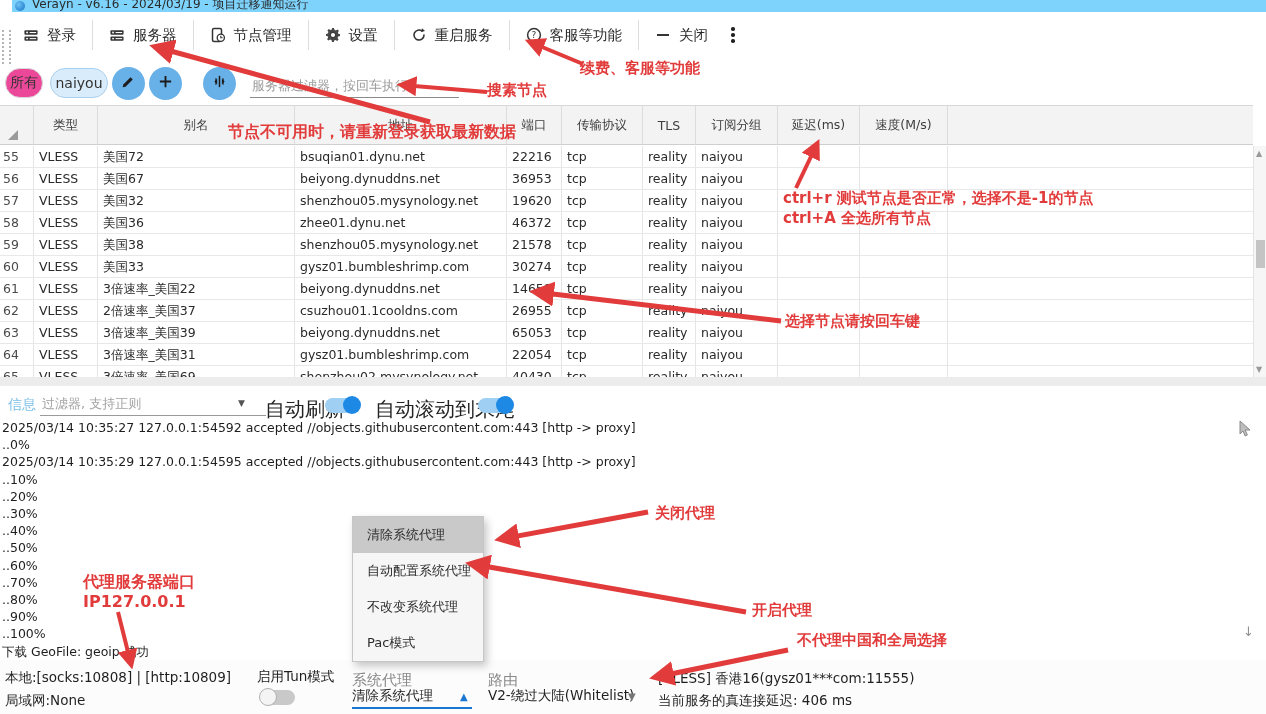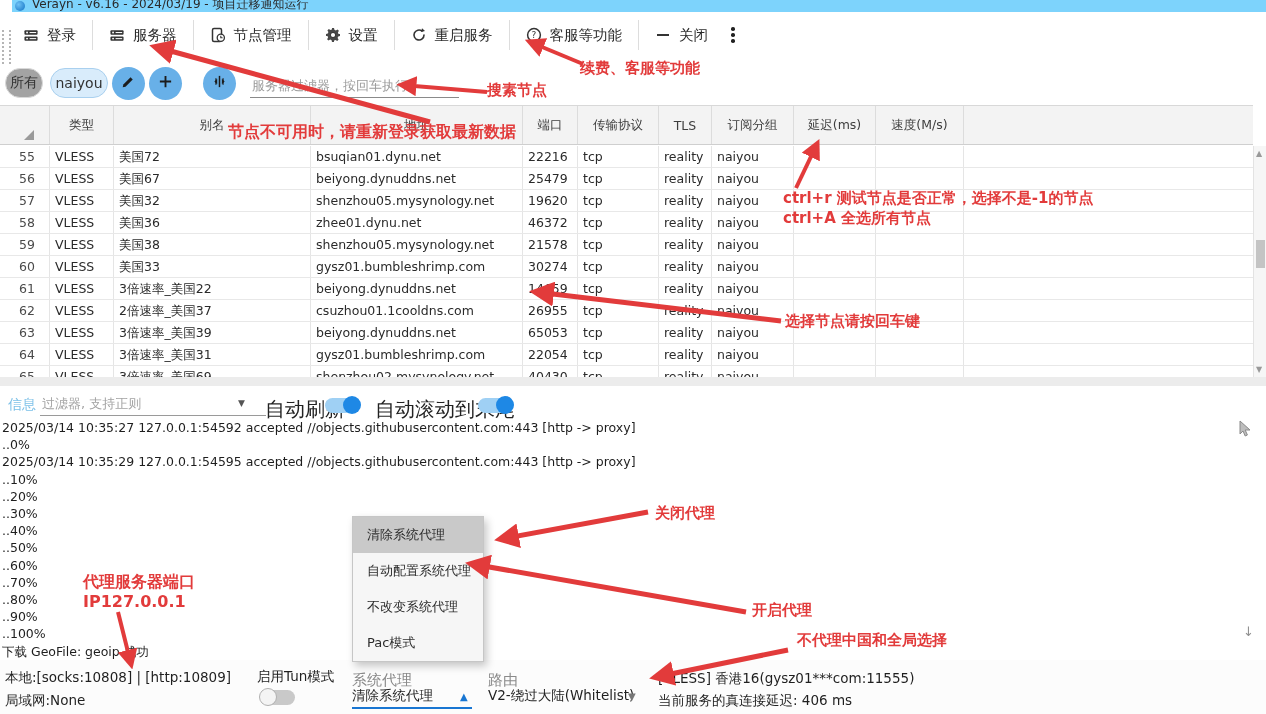--- a/index.html
+++ b/index.html
@@ -13,29 +13,29 @@
   
   .toolbar{position:absolute;left:0;top:12px;width:100%;height:46px;background:#fff;display:flex;align-items:center;padding-left:14px;box-sizing:border-box;}
   .grip{position:absolute;left:2px;top:18px;height:34px;width:5px;border-left:2px dotted #b5b5b5;border-right:2px dotted #b5b5b5;}
   .tb-btn{display:flex;align-items:center;gap:8px;padding:6px 9px;font-size:14.5px;color:#2b2b2b;cursor:default;}
   .tb-btn .ico{display:inline-flex;width:16px;height:16px;align-items:center;justify-content:center;}
   .tb-div{width:1px;height:30px;background:#ddd;margin:0 7px;}
   .kebab{margin-left:6px;display:flex;flex-direction:column;gap:2.5px;padding:4px 8px;}
   .kebab i{width:3.5px;height:3.5px;border-radius:50%;background:#222;}
   
   .chip{position:absolute;height:30px;border-radius:15px;display:flex;align-items:center;justify-content:center;font-size:14px;box-sizing:border-box;}
-  .chip.all{left:5px;top:68px;width:38px;background:#a3a3a3;border:1px solid #d9d9d9;color:#333;}
+  .chip.all{left:5px;top:68px;width:38px;background:#ec4899;border:1px solid #d9d9d9;color:#333;}
   .chip.grp{left:50px;top:68px;width:58px;background:#d9ecfb;border:1px solid #a9d0ef;color:#333;}
   .cbtn{position:absolute;top:67px;width:33px;height:33px;border-radius:50%;background:#68b0e8;display:flex;align-items:center;justify-content:center;}
   .search{position:absolute;left:250px;top:74px;width:205px;border:none;border-bottom:1px solid #8a8a8a;
           font-size:13px;padding:4px 2px;outline:none;background:transparent;color:#333;
           font-family:"DejaVu Sans","Liberation Sans",sans-serif;}
   .search::placeholder{color:#9b9b9b;}
   
-  .thead,.trow{display:grid;grid-template-columns:34px 64px 197px 212px 55px 81px 53px 82px 82px 88px minmax(0,1fr);width:1253px;box-sizing:border-box;padding-left:16px;}
+  .thead,.trow{display:grid;grid-template-columns:34px 64px 197px 212px 55px 81px 53px 82px 82px 88px minmax(0,1fr);width:1253px;box-sizing:border-box;}
   .thead{position:absolute;left:0;top:105px;height:40px;background:#f3f3f3;border-top:1px solid #d8d8d8;border-bottom:1px solid #cfcfcf;}
   .thead .hc{position:relative;display:flex;align-items:center;justify-content:center;font-size:12.5px;color:#3d3d3d;border-right:1px solid #dcdcdc;}
   .thead .hc:last-child{border-right:none;}
   .selall{position:absolute;left:8px;bottom:4px;width:0;height:0;border-left:10px solid transparent;border-bottom:10px solid #9a9a9a;}
   .tbody{position:absolute;left:0;top:146px;width:1253px;height:231px;overflow:hidden;}
   .trow{height:22px;border-bottom:1px solid #e8e8e8;background:#fff;}
   .trow .tc{font-size:12.5px;color:#2a2a2a;line-height:21px;padding-left:5px;border-right:1px solid #e5e5e5;overflow:hidden;white-space:nowrap;}
   .trow .tc:last-child{border-right:none;}
   .trow .num{color:#4a4a4a;padding-left:3px;}
   .vscroll{position:absolute;left:1253px;top:146px;width:13px;height:231px;background:#f6f6f6;border-left:1px solid #e3e3e3;box-sizing:border-box;}
@@ -235,21 +235,21 @@
         <div class="tc">naiyou</div>
         <div class="tc"></div>
         <div class="tc"></div>
         <div class="tc"></div>
       </div>
       <div class="trow">
         <div class="tc num">56</div>
         <div class="tc">VLESS</div>
         <div class="tc">美国67</div>
         <div class="tc">beiyong.dynuddns.net</div>
-        <div class="tc">25479</div>
+        <div class="tc">36953</div>
         <div class="tc">tcp</div>
         <div class="tc">reality</div>
         <div class="tc">naiyou</div>
         <div class="tc"></div>
         <div class="tc"></div>
         <div class="tc"></div>
       </div>
       <div class="trow">
         <div class="tc num">57</div>
         <div class="tc">VLESS</div>

